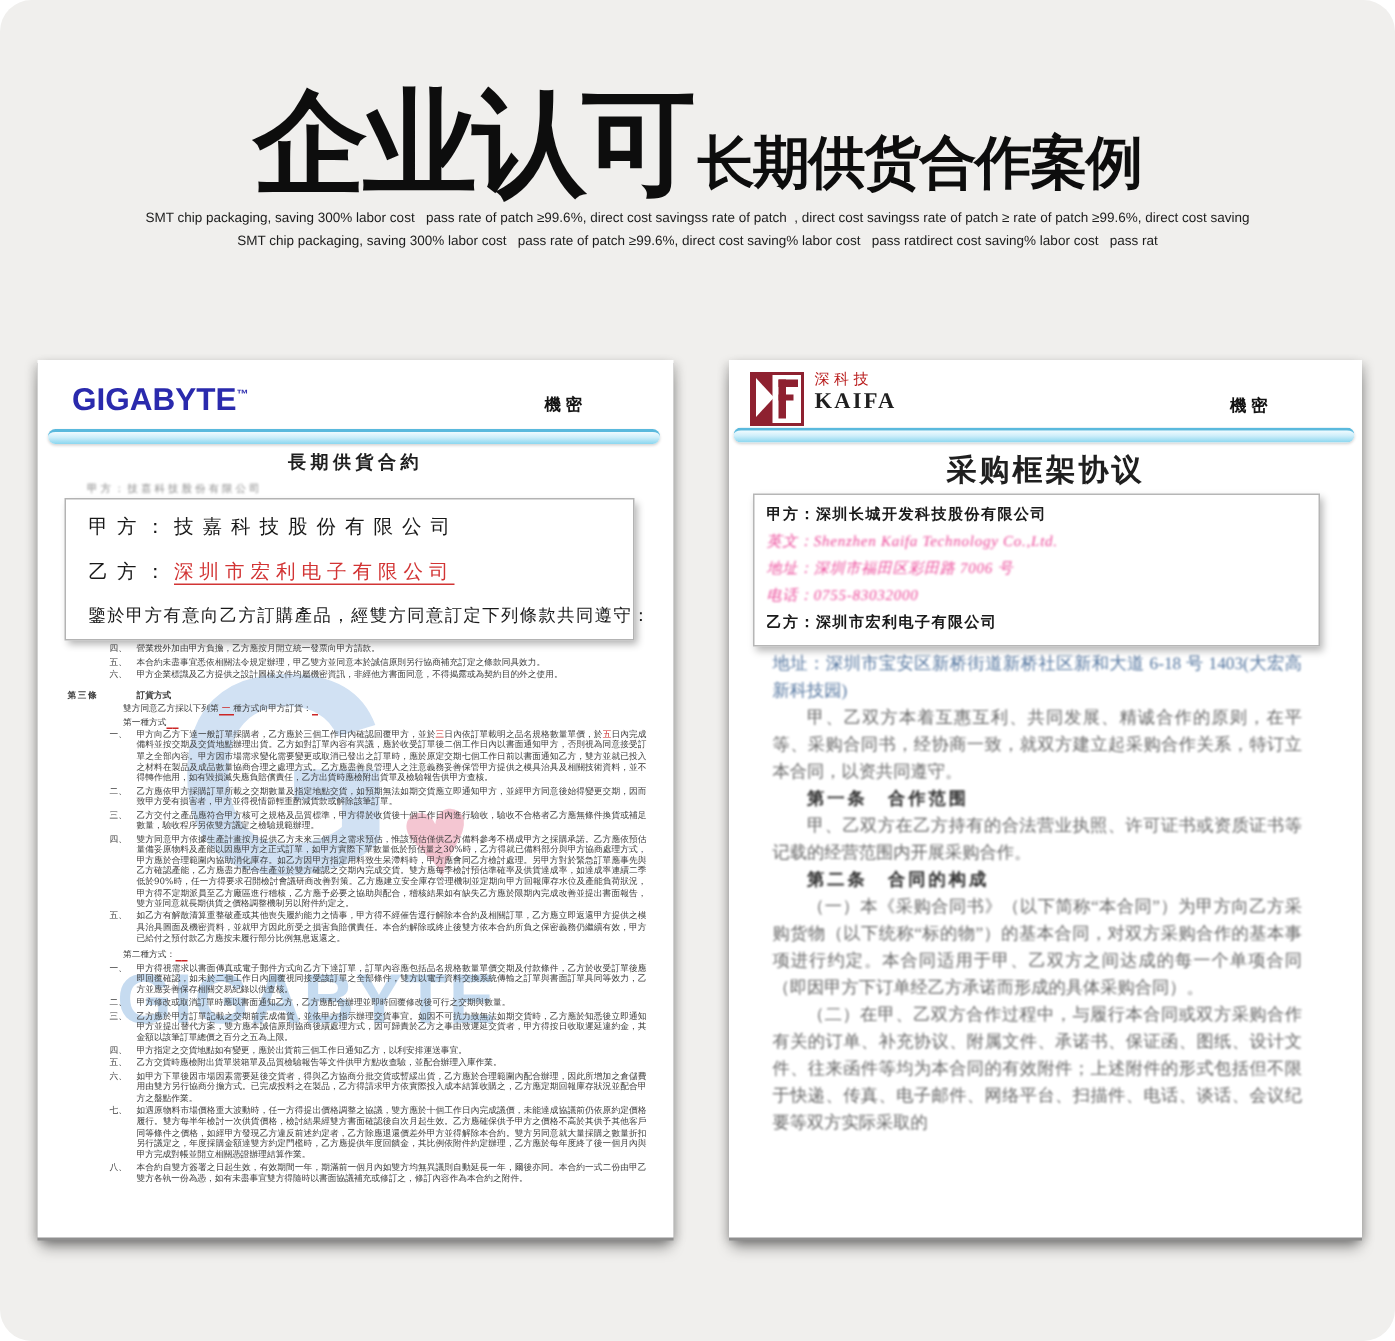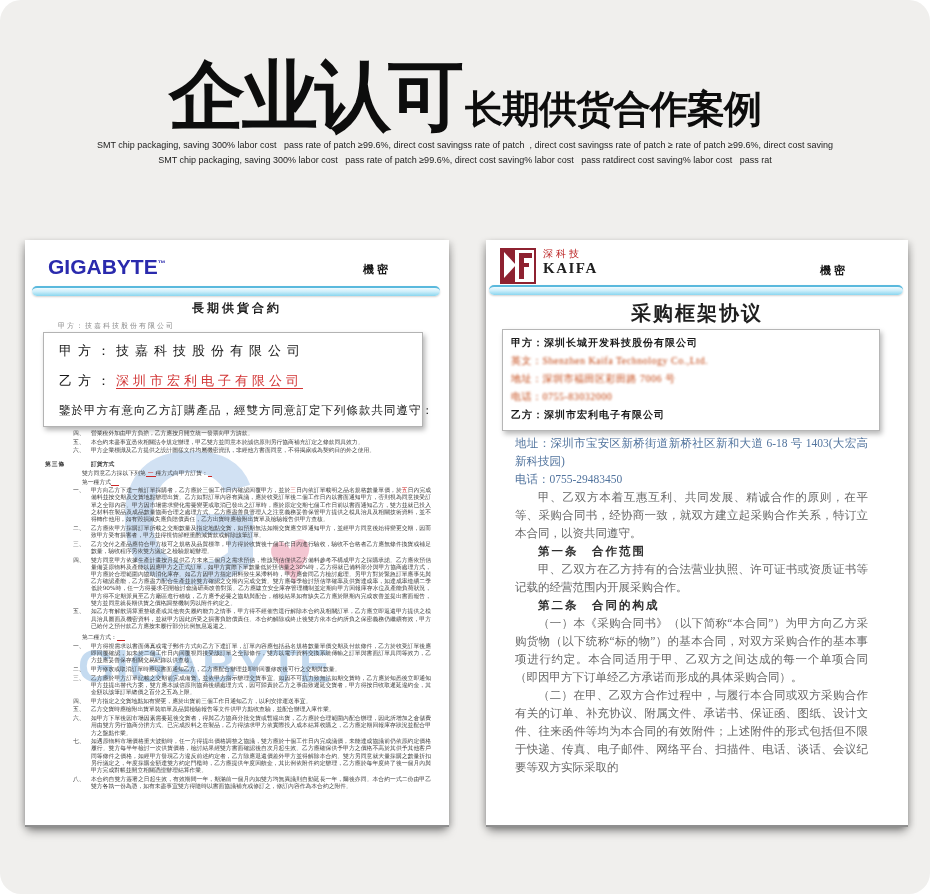--- a/index.html
+++ b/index.html
@@ -61,21 +61,21 @@
   
   .kf-logo{position:absolute;left:14px;top:8px;}
   .kf-brand{position:absolute;left:57px;top:9px;line-height:1;}
   .kf-cn{font-size:10px;color:#b91c1c;letter-spacing:3px;}
   .kf-en{font-size:15px;font-family:"Liberation Serif",serif;font-weight:700;letter-spacing:1.5px;color:#1f1f1f;margin-top:2px;}
   .rt-title{top:60px;font-size:20px;letter-spacing:2px;filter:blur(.2px);}
   .rbox{position:absolute;left:16px;top:89px;width:376px;height:100px;background:#fff;border:1px solid #b6b6b6;
         box-shadow:2px 3px 5px rgba(0,0,0,.28);z-index:2;}
   .rbox-line{position:absolute;left:8px;white-space:nowrap;font-family:"Liberation Serif",serif;font-size:10px;}
   .rl-dark{color:#1b1b1b;font-weight:700;letter-spacing:1px;filter:blur(.2px);}
-  .rl-blur{color:#c2410c;filter:blur(.8px);letter-spacing:.5px;}
+  .rl-blur{color:#ec4899;filter:blur(.8px);letter-spacing:.5px;font-style:italic;}
   .r1{top:6px;}.r2{top:24px;}.r3{top:42px;}.r4{top:60px;}.r5{top:78px;}
 
   .rdoc-body{position:absolute;left:29px;top:194px;width:353px;font-family:"Liberation Serif",serif;
              font-size:11.5px;line-height:18px;color:#686868;text-align:justify;filter:blur(.75px);}
   .rdoc-body p{margin:0;}
   .addr,.phone{color:#52749e;}
   .phone{margin-bottom:0;}
   .para{text-indent:2em;}
   .preamble{margin-top:13px;}
   .chap{text-align:center;font-weight:700;color:#2f2f2f;margin:11px 0 5px;letter-spacing:5px;}
@@ -220,21 +220,20 @@
     <div class="rbox">
       <div class="rbox-line rl-dark r1">甲方：深圳长城开发科技股份有限公司</div>
       <div class="rbox-line rl-blur r2">英文：Shenzhen Kaifa Technology Co.,Ltd.</div>
       <div class="rbox-line rl-blur r3">地址：深圳市福田区彩田路 7006 号</div>
       <div class="rbox-line rl-blur r4">电话：0755-83032000</div>
       <div class="rbox-line rl-dark r5">乙方：深圳市宏利电子有限公司</div>
     </div>
 
     <div class="rdoc-body">
       <p class="addr">地址：深圳市宝安区新桥街道新桥社区新和大道 6-18 号 1403(大宏高新科技园)</p>
-      <p class="phone">电话：0755-29483450</p>
       <p class="para preamble">甲、乙双方本着互惠互利、共同发展、精诚合作的原则，在平等、采购合同书，经协商一致，就双方建立起采购合作关系，特订立本合同，以资共同遵守。</p>
       <p class="art-head">第一条　合作范围</p>
       <p class="para">甲、乙双方在乙方持有的合法营业执照、许可证书或资质证书等记载的经营范围内开展采购合作。</p>
       <p class="art-head">第二条　合同的构成</p>
       <p class="para">（一）本《采购合同书》（以下简称“本合同”）为甲方向乙方采购货物（以下统称“标的物”）的基本合同，对双方采购合作的基本事项进行约定。本合同适用于甲、乙双方之间达成的每一个单项合同（即因甲方下订单经乙方承诺而形成的具体采购合同）。</p>
       <p class="para">（二）在甲、乙双方合作过程中，与履行本合同或双方采购合作有关的订单、补充协议、附属文件、承诺书、保证函、图纸、设计文件、往来函件等均为本合同的有效附件；上述附件的形式包括但不限于快递、传真、电子邮件、网络平台、扫描件、电话、谈话、会议纪要等双方实际采取的</p>
     </div>
   </div>
 
 </div>

